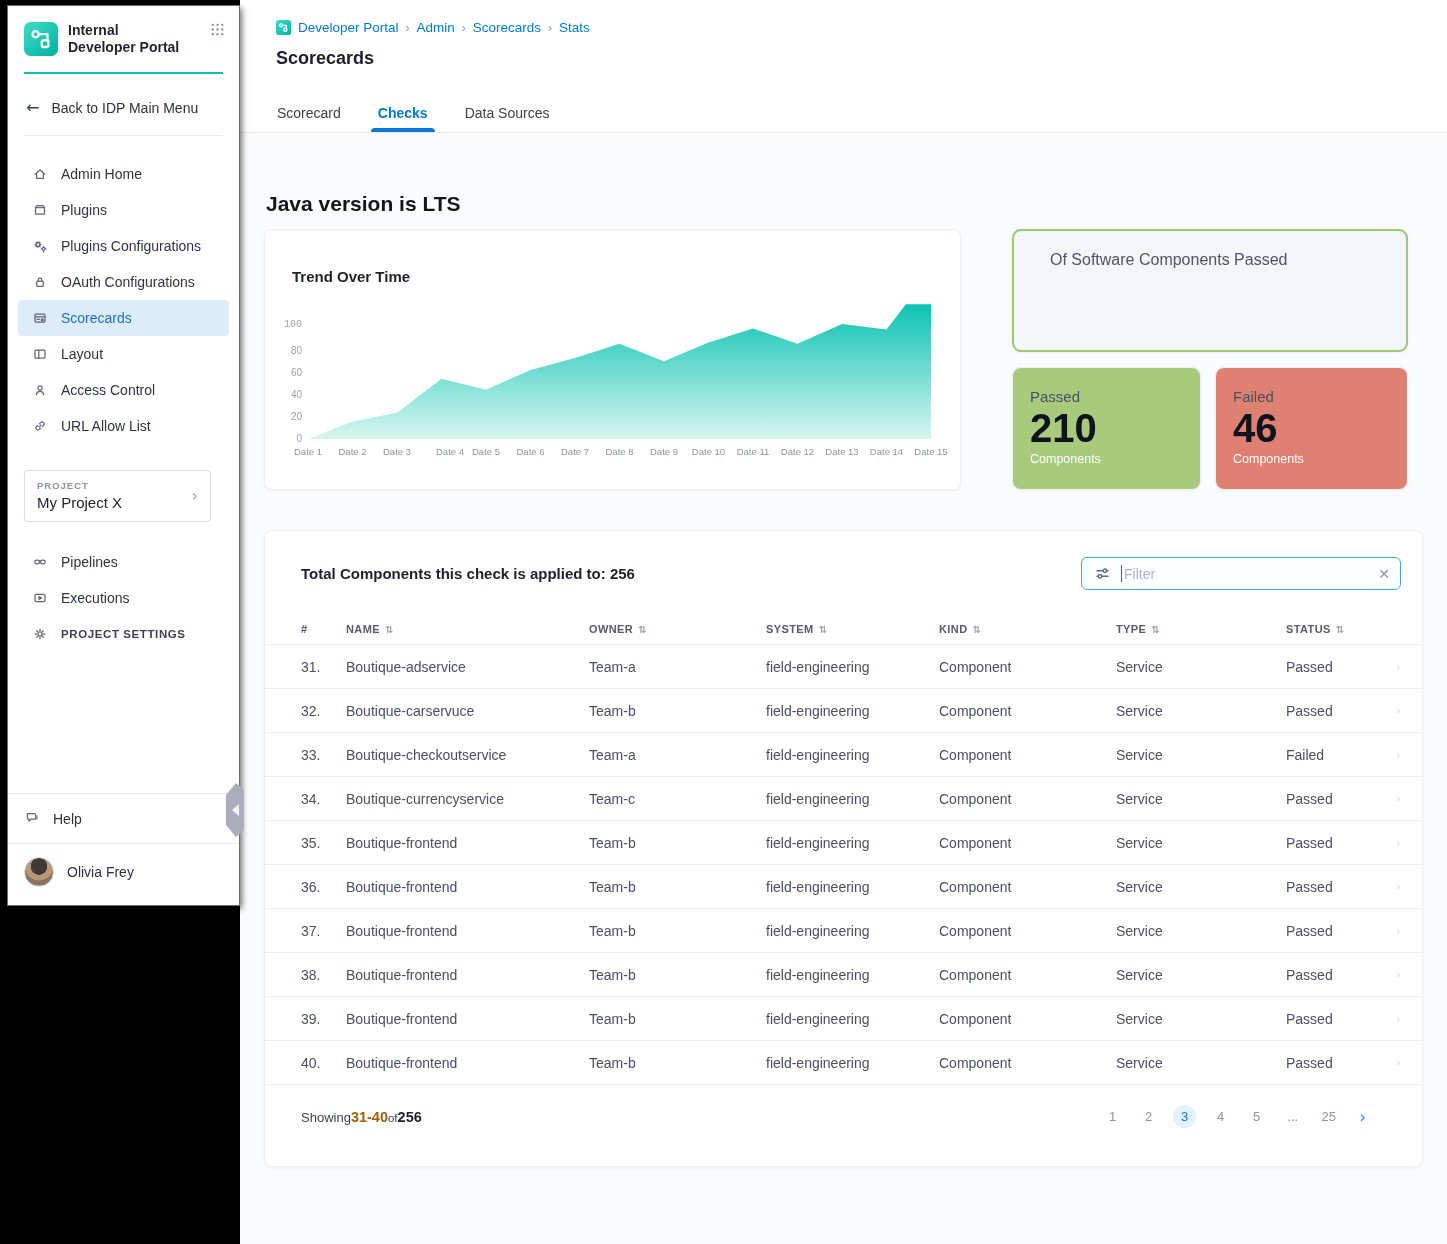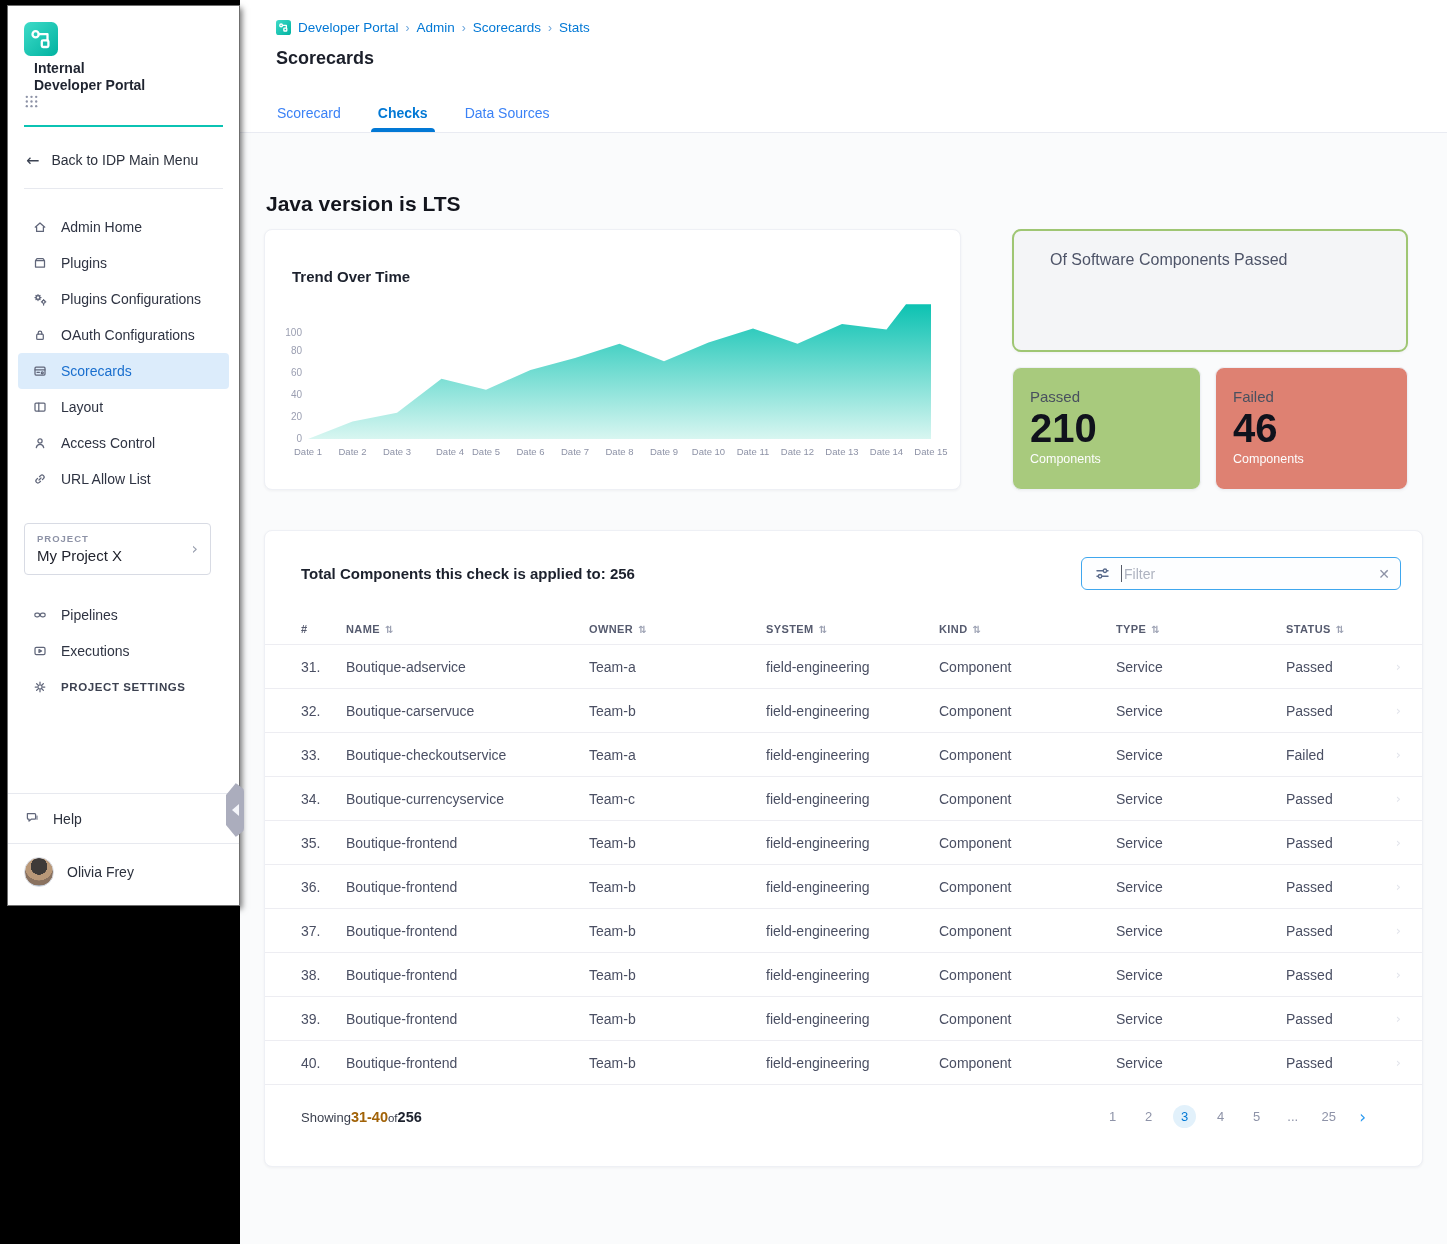--- a/index.html
+++ b/index.html
@@ -4,21 +4,21 @@
 <style>
   * { margin:0; padding:0; box-sizing:border-box; }
   body { font-family:"Liberation Sans", sans-serif; background:#000; }
   .page { position:relative; width:1447px; height:1244px; background:#fff; overflow:hidden; }
 
   
   .left-col { position:absolute; left:0; top:0; width:240px; height:1244px; background:#000; z-index:3; }
   .sidebar { position:absolute; left:7px; top:5px; width:233px; height:901px; background:#fff;
              border:1px solid #6f6f6f; box-shadow:2px 3px 6px rgba(0,0,0,.55);
              display:flex; flex-direction:column; overflow:visible; }
-  .sb-head { display:flex; align-items:flex-start; padding:16px 14px 12px 16px;flex-direction:column; }
+  .sb-head { display:flex; align-items:flex-start; padding:16px 14px 12px 16px; }
   .sb-title { font-size:14px; font-weight:700; color:#1f2430; line-height:1.2; margin-left:10px; flex:1; }
   .sb-head-rule { height:2px; background:#0bc3b3; margin:0 16px 0 16px; }
   .sb-back { display:flex; align-items:center; gap:12px; padding:24px 16px 18px 18px; font-size:14px; color:#2c313d; cursor:pointer; }
   .sb-back .arr { font-size:16px; color:#3b4252; font-family:"DejaVu Sans", sans-serif; }
   .sb-rule { height:1px; background:#e7e9ef; margin:0 16px; }
   .side-nav { padding:20px 0 0 0; }
   .side-item { display:flex; align-items:center; gap:13px; height:36px; margin:0 10px; padding:0 14px;
                border-radius:4px; font-size:14px; color:#2e3342; cursor:pointer; white-space:nowrap; }
   .side-item.selected { background:#dcecfb; color:#1a6fce; }
   .side-item .icon { display:flex; width:16px; height:16px; flex:none; }
@@ -46,21 +46,21 @@
                           border-right:7px solid #f4f5fa; }
 
   
   .main { position:absolute; left:240px; top:0; width:1207px; height:1244px; background:#fafbfc; }
   .main-header { position:relative; background:#fff; height:133px; padding:20px 0 0 36px; border-bottom:1px solid #e9ebf2; }
   .breadcrumb { display:flex; align-items:center; gap:7px; font-size:13.5px; color:#0278d5; }
   .crumb { cursor:pointer; }
   .crumb-sep { color:#6ea7dd; font-size:12px; }
   .page-title { font-size:18px; font-weight:700; color:#1b1f2a; margin-top:13px; }
   .tabs { position:absolute; left:37px; bottom:0; display:flex; gap:37px; }
-  .tab { font-size:14px; color:#3b82f6; padding-bottom:11px; position:relative; cursor:pointer; }
+  .tab { font-size:14px; color:#404040; padding-bottom:11px; position:relative; cursor:pointer; }
   .tab.active { color:#0278d5; font-weight:700; }
   .tab.active::after { content:""; position:absolute; left:-7px; right:-7px; bottom:0; height:4px;
                        background:#0278d5; border-radius:4px 4px 0 0; }
 
   .content { position:relative; height:1111px; }
   .check-heading { position:absolute; left:26px; top:41px; font-size:21px; font-weight:800; color:#13151d;margin-top:18px; }
 
   .card { position:absolute; background:#fff; border:1px solid #eef0f5; border-radius:8px;
           box-shadow:0 1px 3px rgba(40,41,61,.05); }
   .chart-card { left:24px; top:96px; width:697px; height:261px; }
@@ -324,21 +324,21 @@
         </div>
     </div>
 
     <div class="content">
       <div class="check-heading">Java version is LTS</div>
 
       <div class="card chart-card">
         <div class="chart-title">Trend Over Time</div>
         <div class="chart-wrap">
           <div class="plot" id="plot">
-              <div class="ylabel" style="top: 26px;">100</div>
+              <div class="ylabel" style="top: 18px; font-family: Liberation Mono, monospace;">100</div>
               <div class="ylabel" style="top: 44.381px;">80</div>
               <div class="ylabel" style="top: 66.2857px;">60</div>
               <div class="ylabel" style="top: 88.1905px;">40</div>
               <div class="ylabel" style="top: 110.095px;">20</div>
               <div class="ylabel" style="top: 132px;">0</div>
               <svg width="623" height="138" viewBox="0 0 623 138" style="position:absolute;left:0;top:0">
       <defs>
                   <linearGradient id="ag" x1="0" y1="0" x2="0" y2="1">
         <stop offset="0" stop-color="#0cc2b2"></stop>
         <stop offset="1" stop-color="#d8f6f1"></stop>

